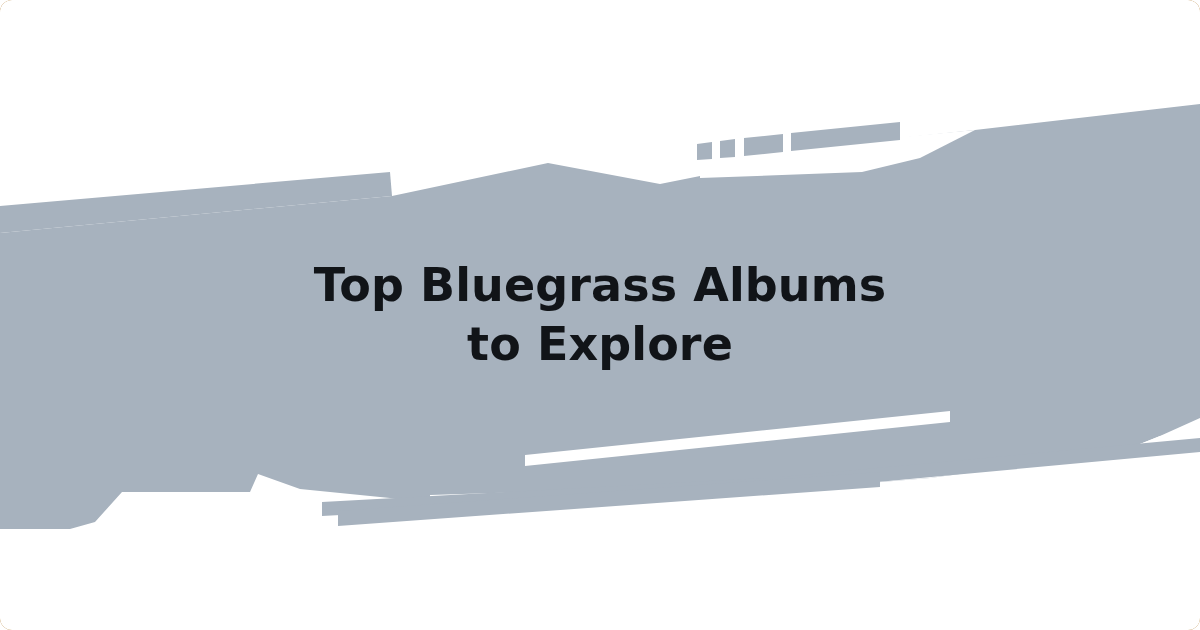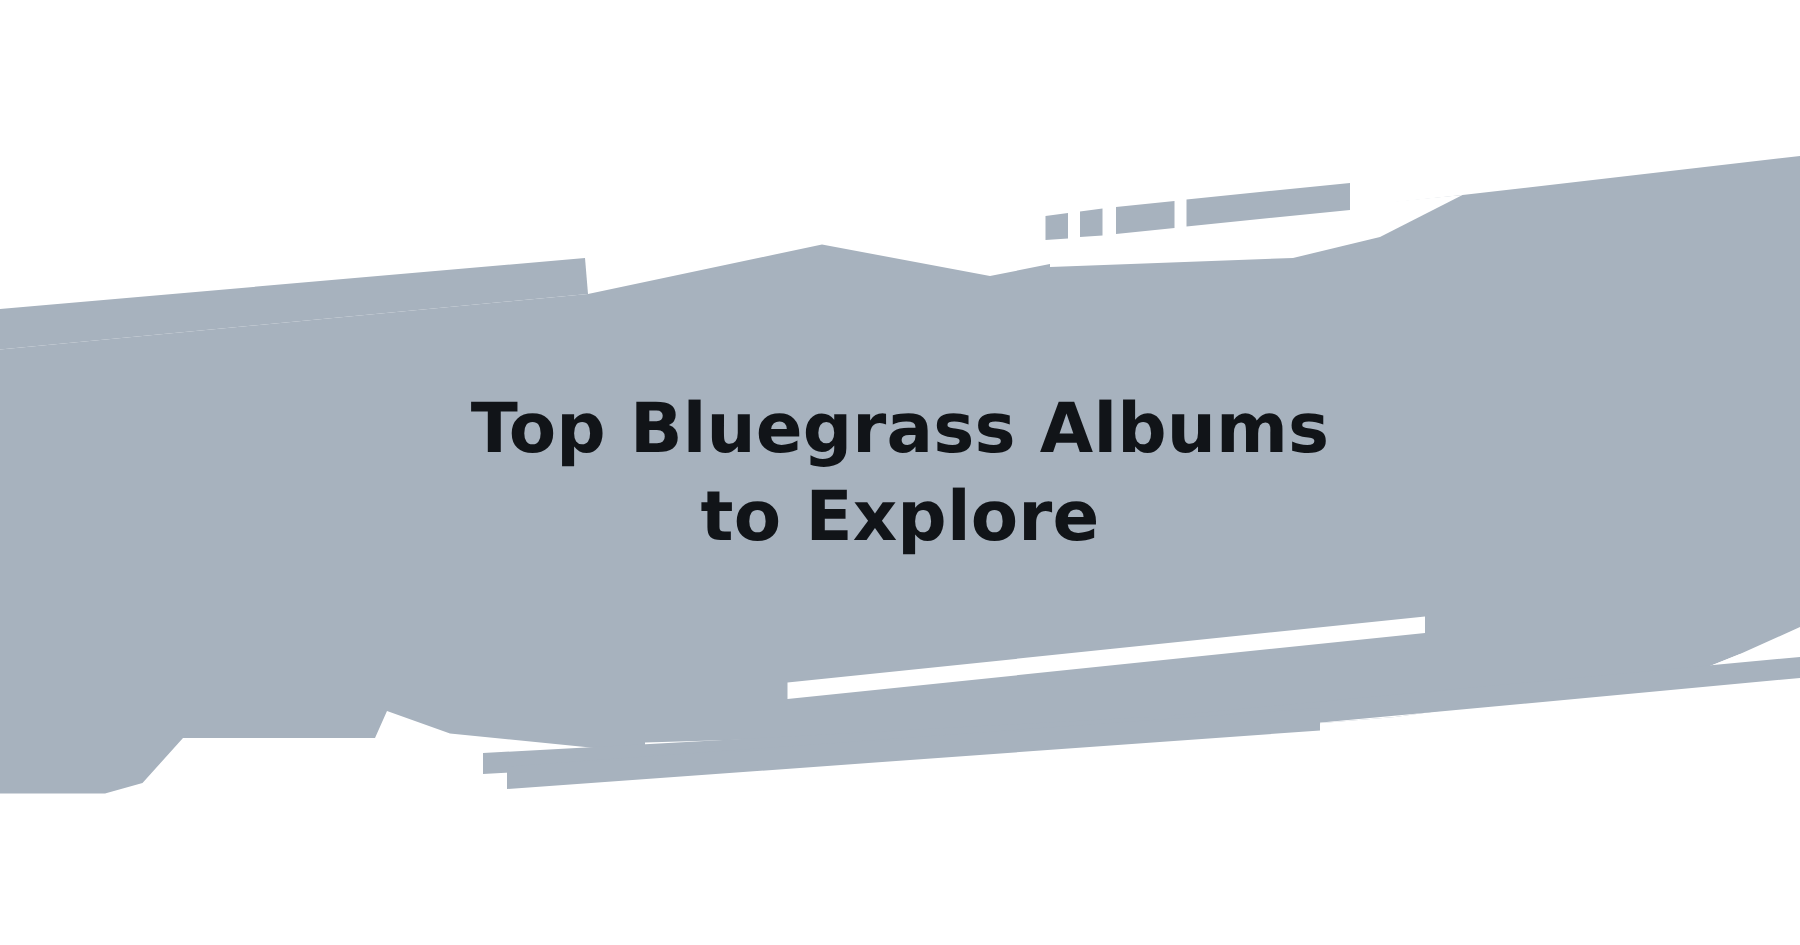--- a/index.html
+++ b/index.html
@@ -10,20 +10,21 @@
   }
   body {
     font-family: "DejaVu Sans", "Liberation Sans", sans-serif;
   }
   #banner {
     position: relative;
     width: 1200px;
     height: 630px;
     overflow: hidden;
     background: #a16207;
+    border-radius: 12px;
   }
   #banner-art {
     position: absolute;
     top: 0;
     left: 0;
     width: 1200px;
     height: 630px;
     display: block;
   }
   #title-wrap {

